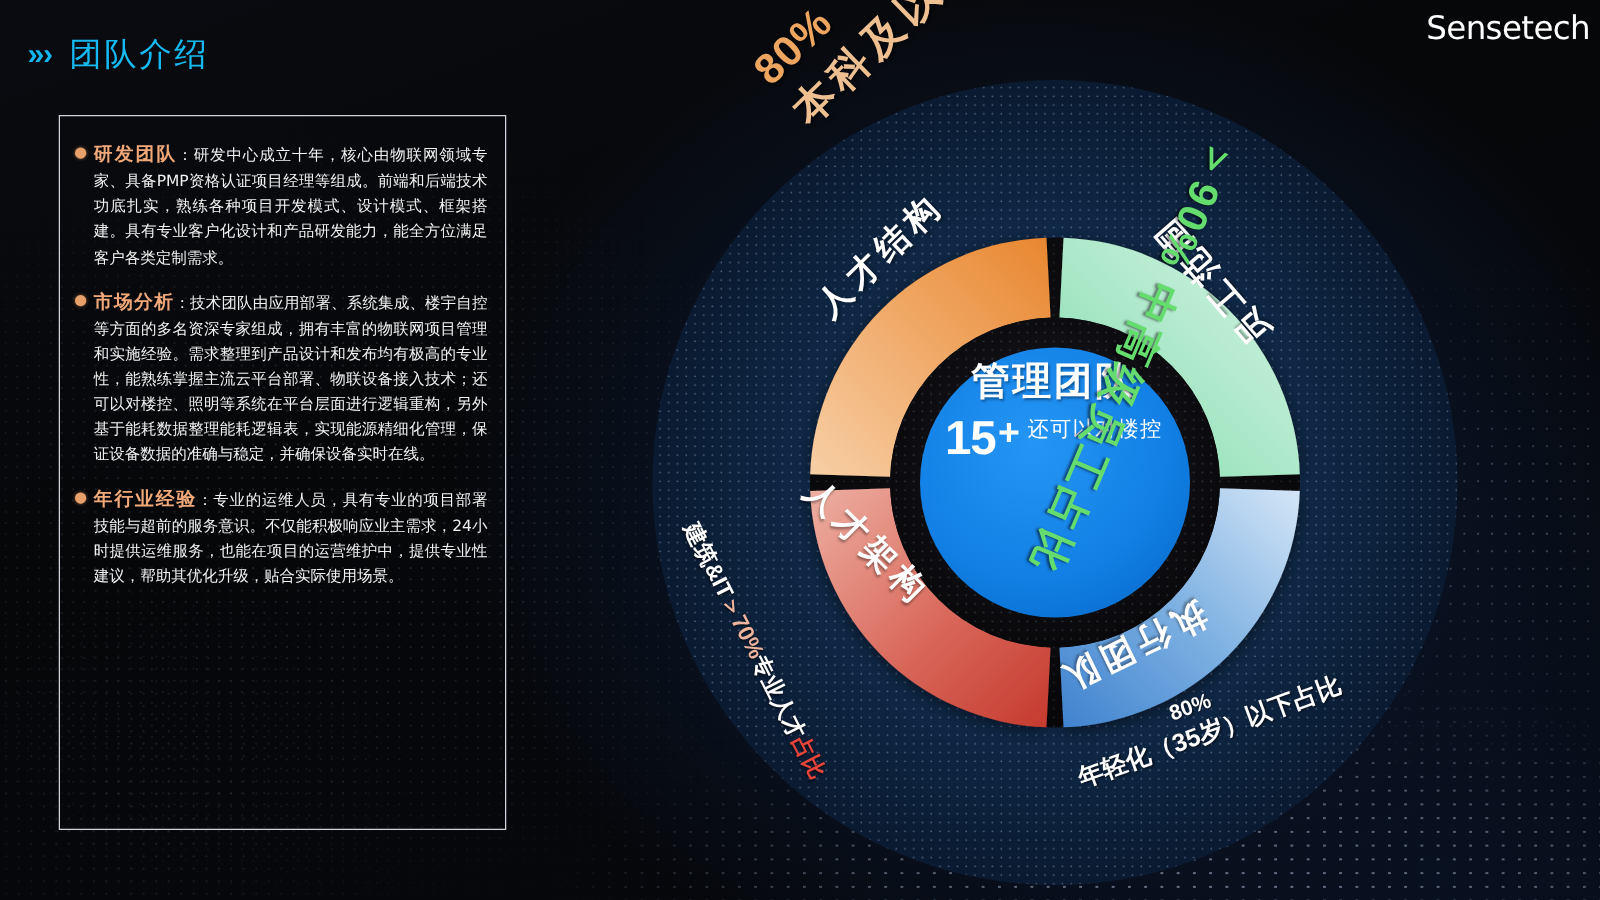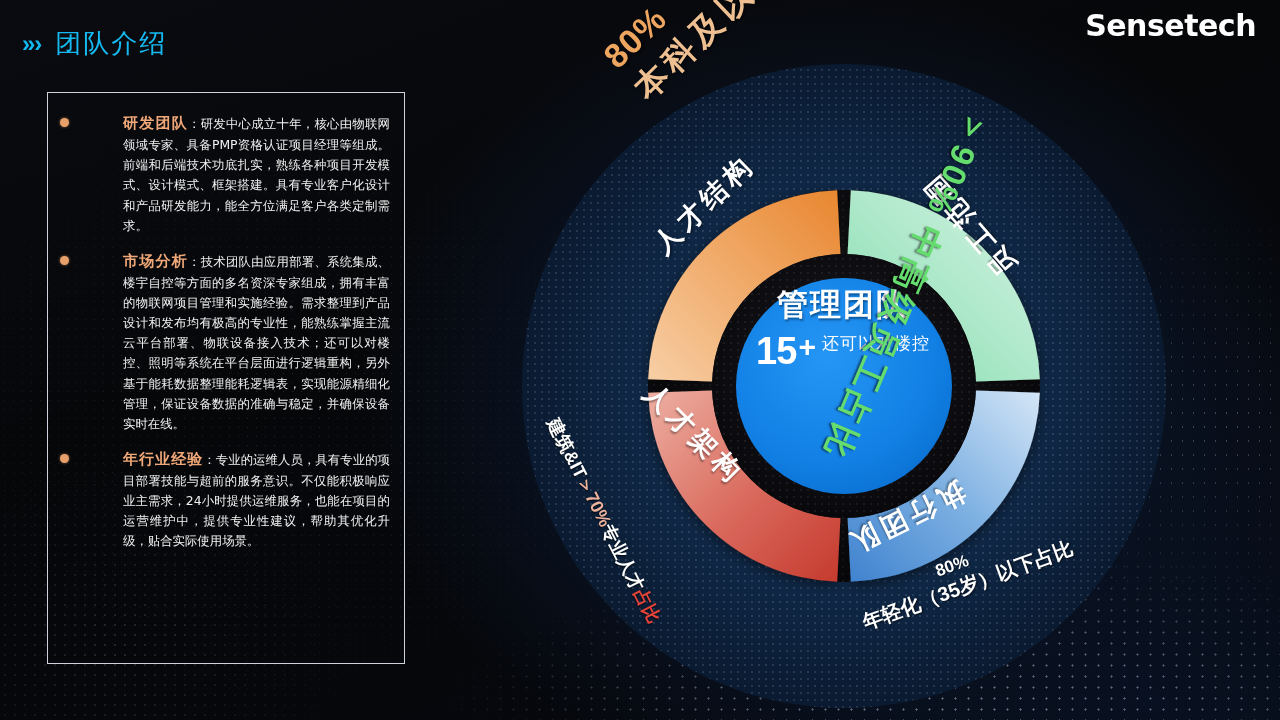--- a/index.html
+++ b/index.html
@@ -59,34 +59,34 @@
     display:flex; align-items:center; gap:14px;
   }
   #chev {
     color:#12b7f0; font-size:24px; font-weight:bold; letter-spacing:-1px;
     line-height:1;
   }
   #title-text {
     color:#16baf2; font-size:26px; font-weight:normal; letter-spacing:2px;
   }
   #logo {
-    position:absolute; right:24px; top:8px;
-    color:#ffffff; font-size:30px; font-weight:bold; letter-spacing:-0.5px;
+    position:absolute; right:8px; top:8px;
+    color:#ffffff; font-size:26px; font-weight:normal; letter-spacing:-0.5px;
     font-family:"DejaVu Sans","Liberation Sans",sans-serif;
   }
 
   
   #text-panel {
     position:absolute; left:47px; top:92px;
     width:358px; height:572px;
     border:1.5px solid #cfd4dc;
     padding:18px 14px 10px 10px;
     overflow:hidden;
   }
-  .para { display:flex; margin-bottom:13px;gap:48px; }
+  .para { display:flex; margin-bottom:13px; }
   .bullet {
     flex:0 0 auto; width:9px; height:9px; border-radius:50%;
     background:#e8a06a; margin:7px 6px 0 2px;
     box-shadow:0 0 3px rgba(232,160,106,.6);
   }
   .ptext {
     font-size:12.4px; line-height:1.62; color:#f2f2f2;
     font-family:"DejaVu Sans","Liberation Sans",sans-serif;
     text-align:justify;
   }

